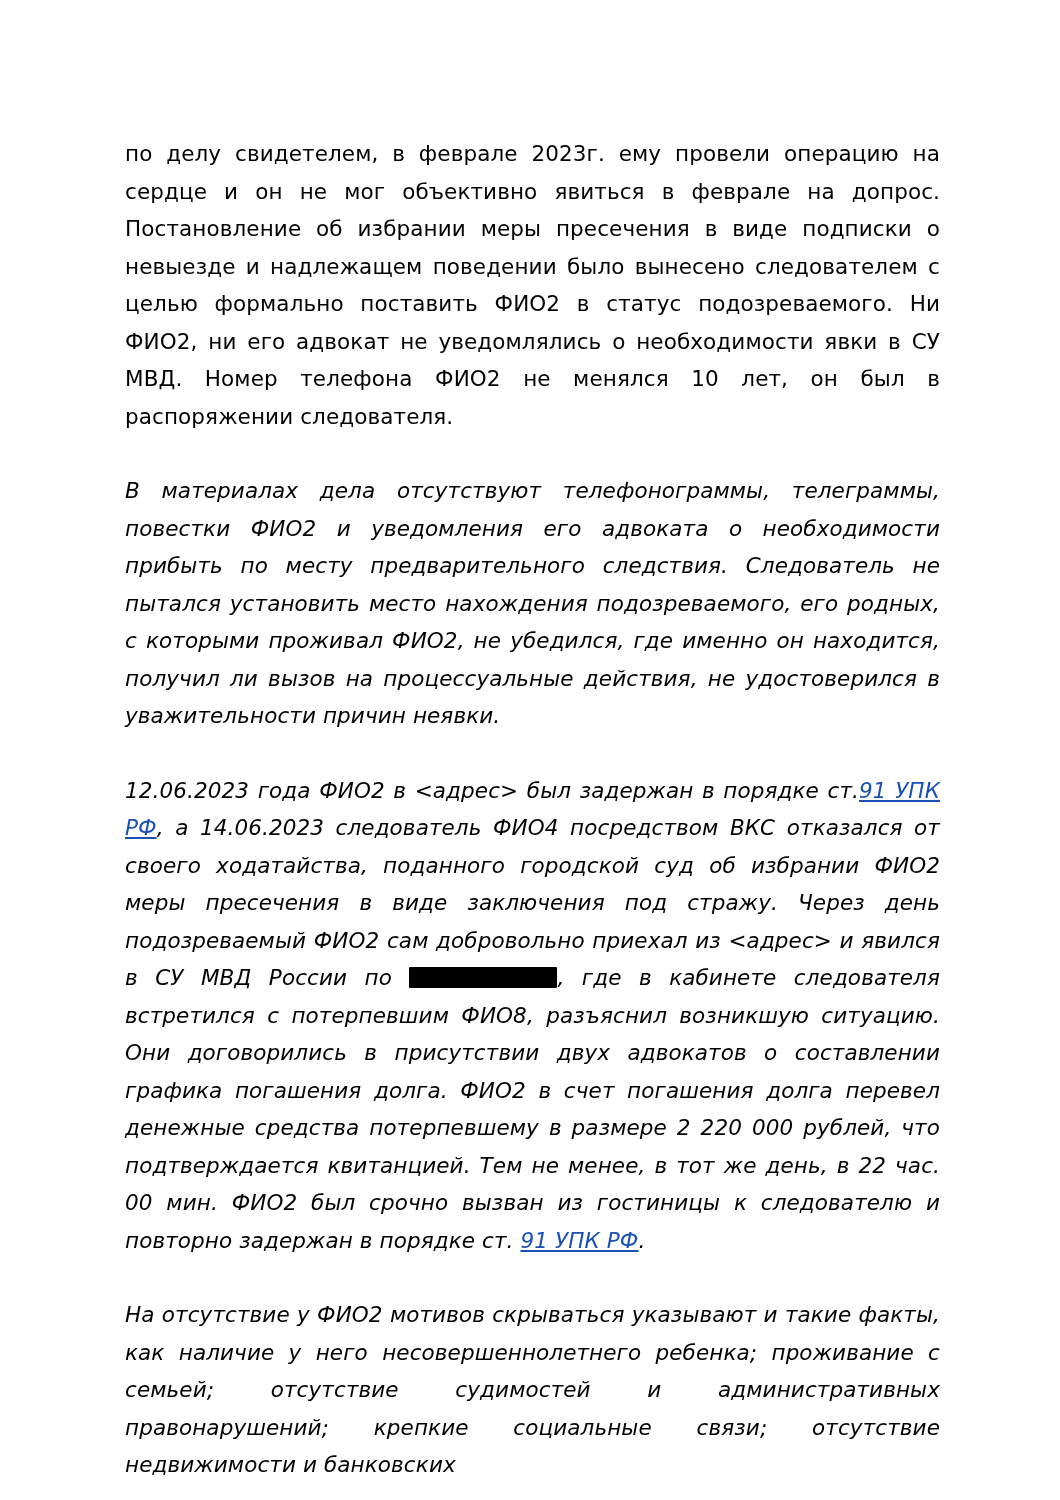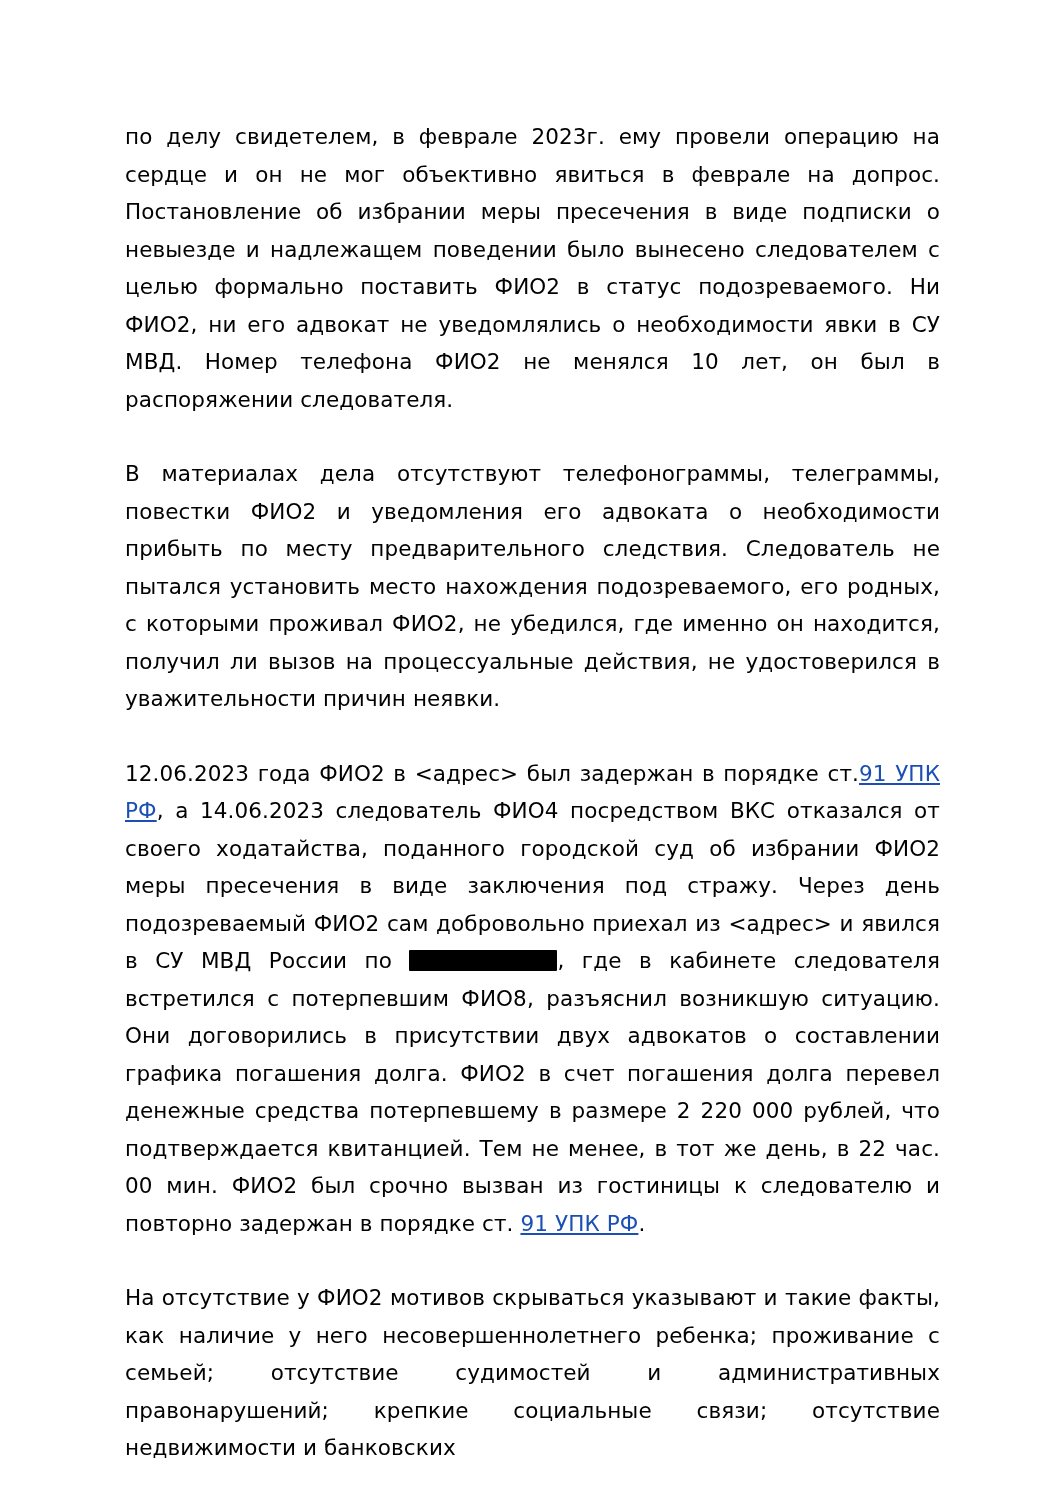--- a/index.html
+++ b/index.html
@@ -14,29 +14,30 @@
     background: #ffffff;
     box-sizing: border-box;
     padding: 118px 118px 60px 125px;
     font-family: "DejaVu Sans", sans-serif;
     color: #000000;
   }
   .doc-body {
     width: 815px;
   }
   p.para {
-    margin: 0 0 0 0;
+    margin: 17px 0 0 0;
     font-size: 21.5px;
     line-height: 37.5px;
     text-align: justify;
     text-justify: inter-word;
     letter-spacing: 0.1px;
   }
   p.para + p.para {
     margin-top: 37px;
+    font-style: italic;
   }
   a.legal-link {
     color: #1a4fb4;
     text-decoration: underline;
   }
   .redaction {
     display: inline-block;
     background: #000000;
     width: 148px;
     height: 21px;

